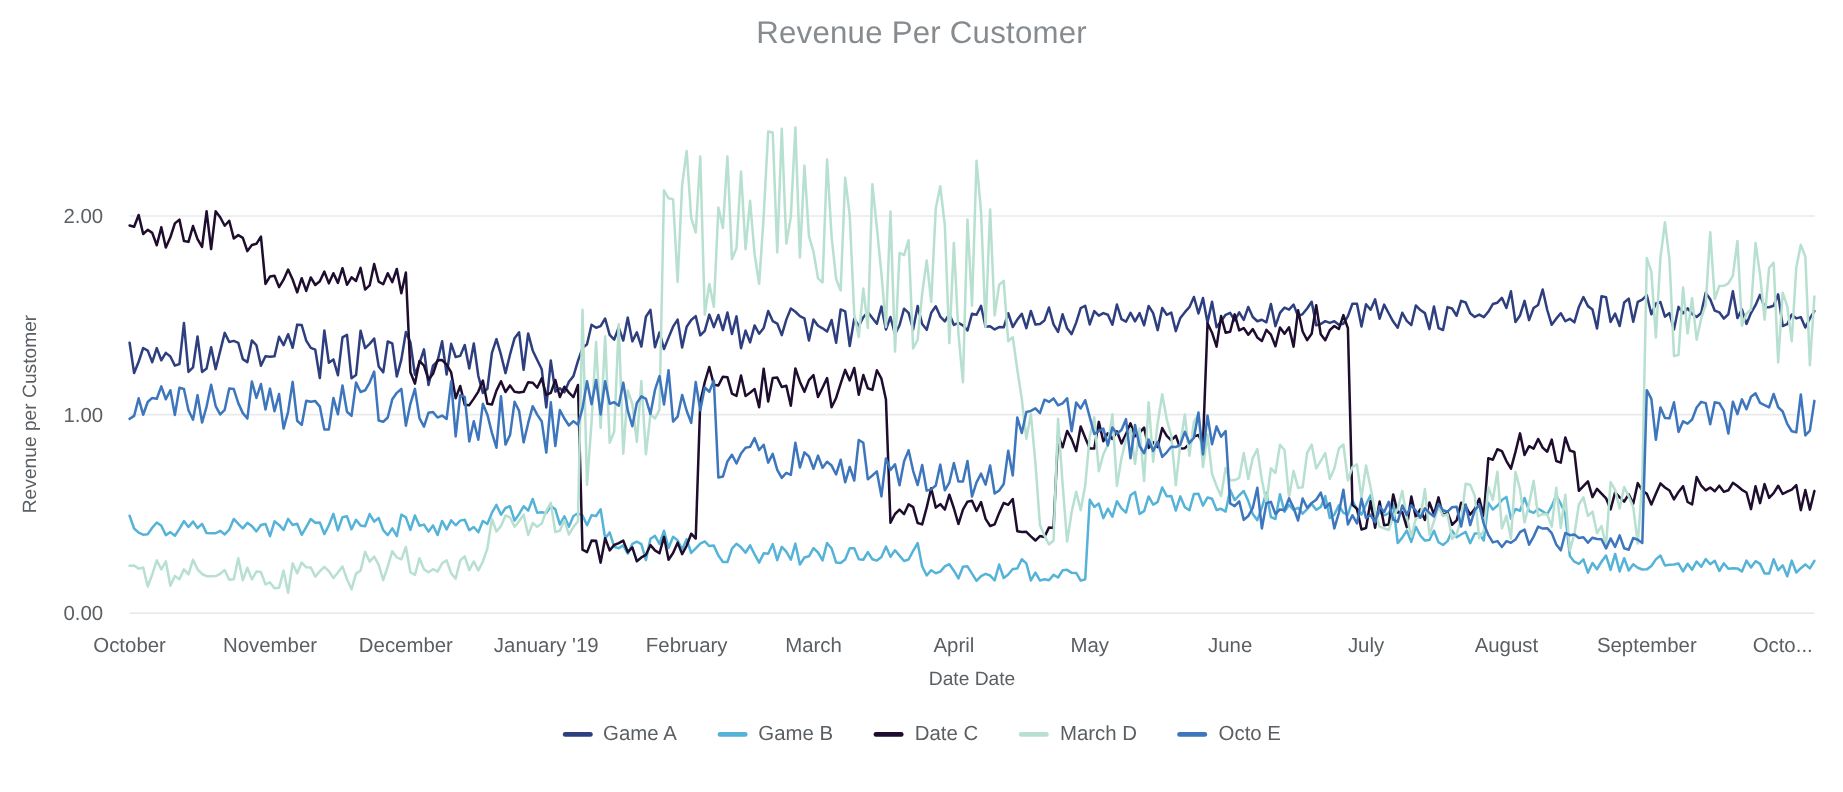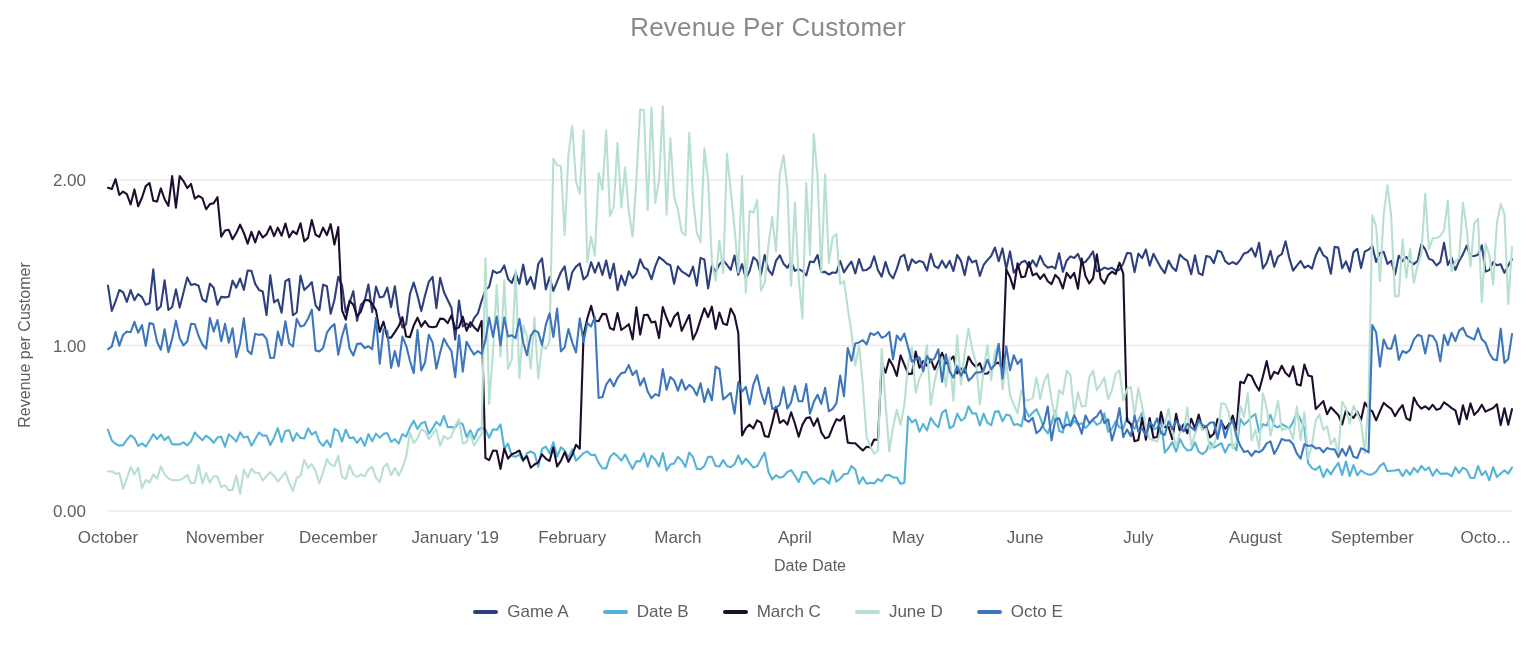--- a/index.html
+++ b/index.html
@@ -130,29 +130,29 @@
     <text id="x-axis-title" class="axis-title" x="810" y="571" text-anchor="middle">Date Date</text>
   </svg>
 
   <div id="legend">
       <div class="legend-item">
         <span class="legend-swatch" style="background: rgb(46, 63, 127);"></span>
         <span class="legend-label">Game A</span>
       </div>
       <div class="legend-item">
         <span class="legend-swatch" style="background: rgb(86, 179, 216);"></span>
-        <span class="legend-label">Date B</span>
+        <span class="legend-label">Game B</span>
       </div>
       <div class="legend-item">
         <span class="legend-swatch" style="background: rgb(30, 13, 46);"></span>
-        <span class="legend-label">March C</span>
+        <span class="legend-label">Date C</span>
       </div>
       <div class="legend-item">
         <span class="legend-swatch" style="background: rgb(184, 224, 208);"></span>
-        <span class="legend-label">June D</span>
+        <span class="legend-label">March D</span>
       </div>
       <div class="legend-item">
         <span class="legend-swatch" style="background: rgb(61, 118, 189);"></span>
         <span class="legend-label">Octo E</span>
       </div>
     </div>
 
 </div>
 
 </body></html>

